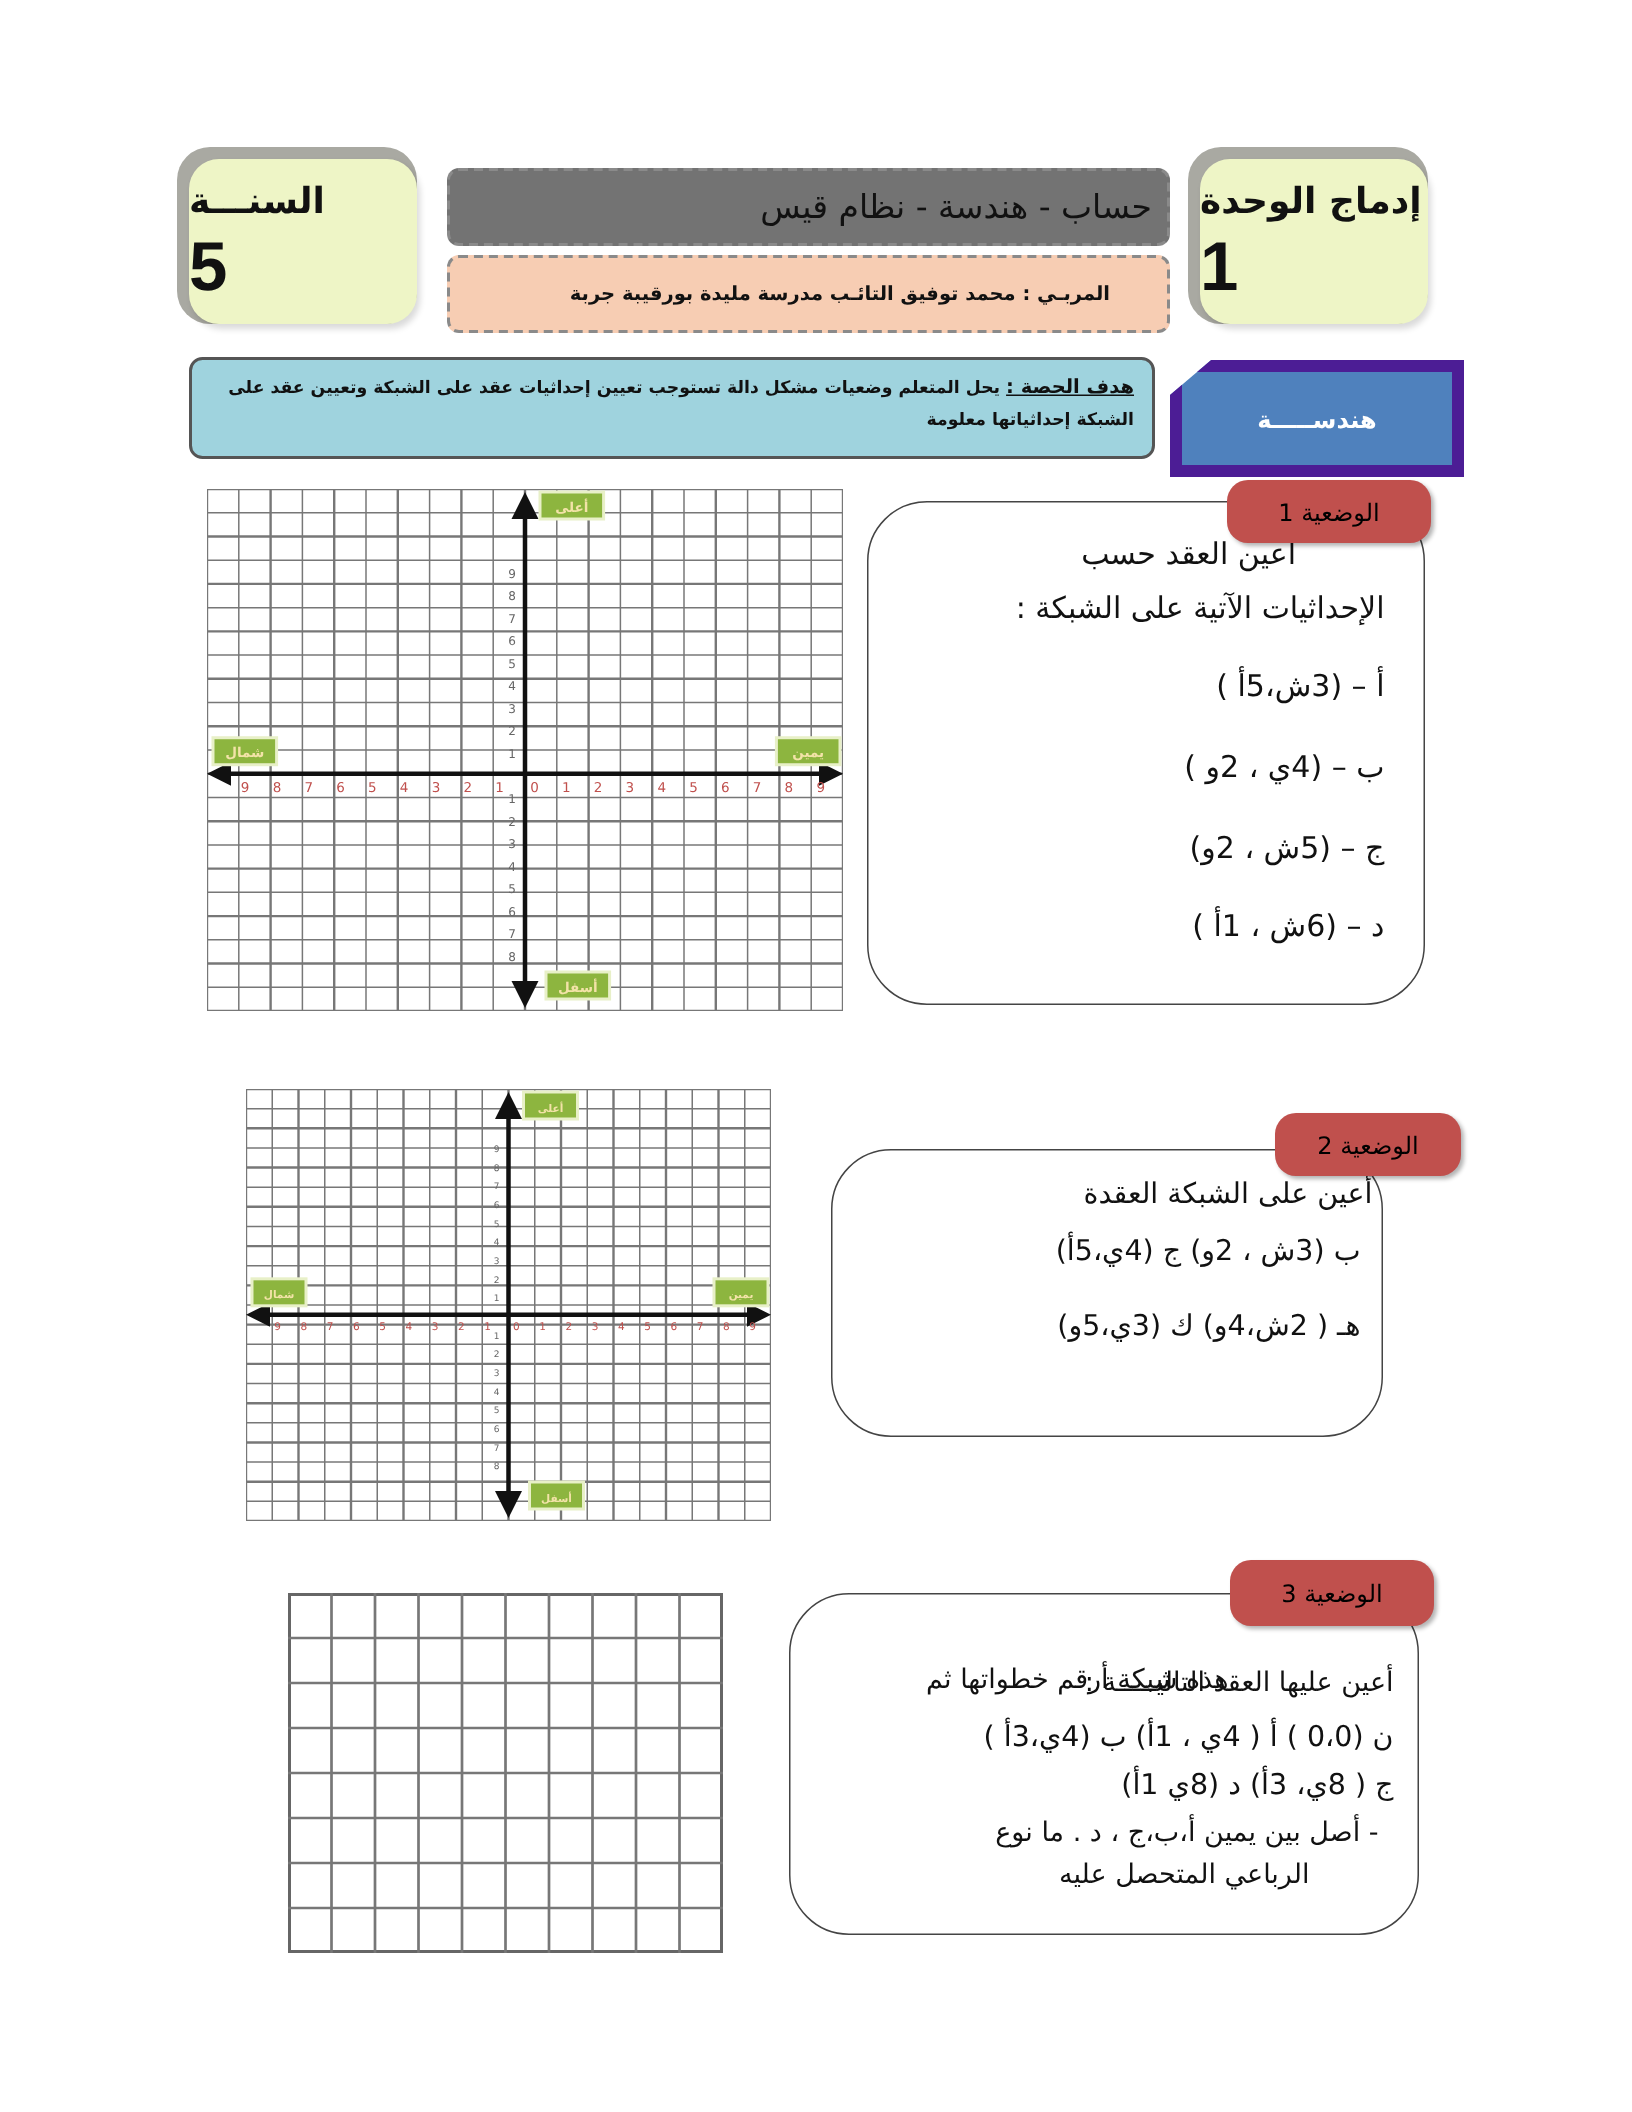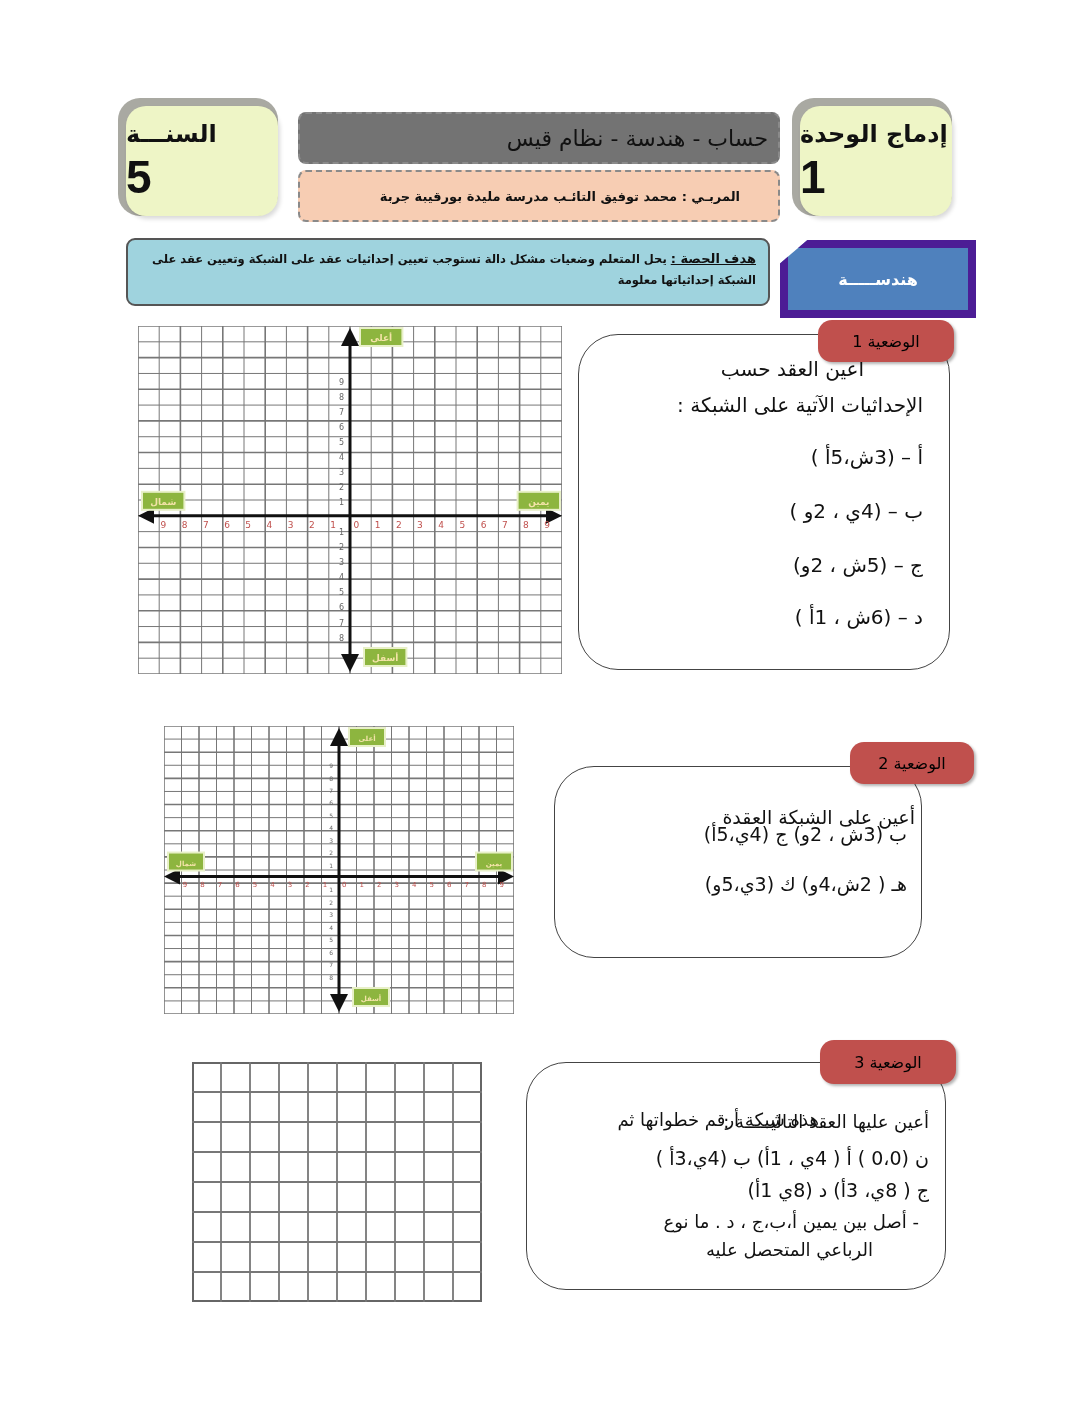--- a/index.html
+++ b/index.html
@@ -269,21 +269,21 @@
   <div class="line" style="top:110px;right:26px;">أ – (3ش،5أ )</div>
   <div class="line" style="top:164px;right:26px;">ب – (4ي ، 2و )</div>
   <div class="line" style="top:218px;right:26px;">ج – (5ش ، 2و)</div>
   <div class="line" style="top:270px;right:26px;">د – (6ش ، 1أ )</div>
 </div>
 <div class="task-tab" style="left:818px;top:320px;width:136px;height:42px;">
   <span>الوضعية 1</span>
 </div>
 
 <div class="task-box" style="left:554px;top:766px;width:366px;height:190px;">
-  <div class="line" style="top:18px;right:6px;font-size:19px;margin-top:21px;">أعين على الشبكة العقدة</div>
+  <div class="line" style="top:18px;right:6px;font-size:19px;">أعين على الشبكة العقدة</div>
   <div class="line" style="top:56px;right:14px;font-size:19px;">ب (3ش ، 2و)    ج (4ي،5أ)</div>
   <div class="line" style="top:106px;right:14px;font-size:19px;">هـ ( 2ش،4و) ك  (3ي،5و)</div>
 </div>
 <div class="task-tab" style="left:810px;top:742px;width:124px;height:42px;margin-left:40px;">
   <span>الوضعية 2</span>
 </div>
 
 <div class="task-box" style="left:526px;top:1062px;width:418px;height:226px;">
   <div class="line" style="top:18px;right:126px;font-size:18px;margin-top:28px;">هذه شبكة أرقم خطواتها ثم</div>
   <div class="line" style="top:48px;right:16px;font-size:18px;">أعين عليها العقد التاليـــــة :</div>

